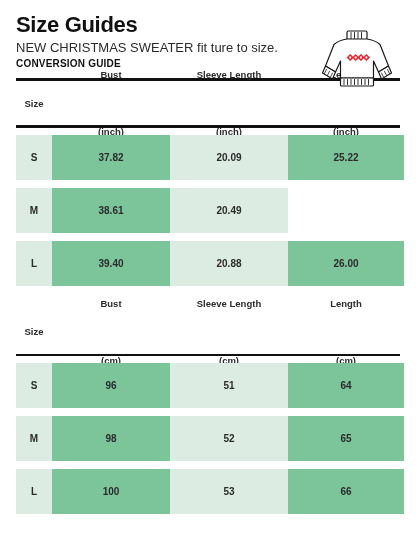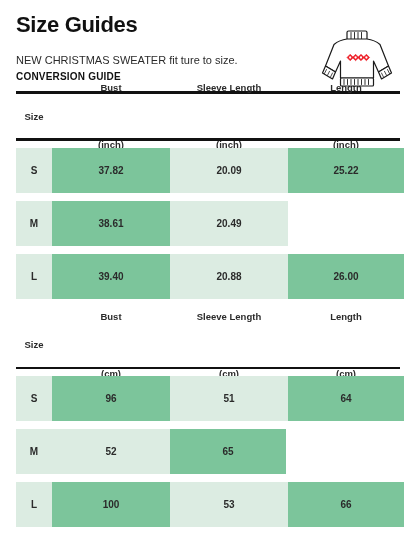--- a/index.html
+++ b/index.html
@@ -32,24 +32,24 @@
 
   .page-title {
     font-size: 22px;
     font-weight: bold;
     letter-spacing: -0.3px;
     line-height: 26px;
     color: #111111;
   }
 
   .subtitle {
-    font-size: 11px;
+    font-size: 13px;
     line-height: 15px;
     color: #2b2b2b;
-    margin-top: 15px;
+    margin-top: 2px;
   }
 
   .desc {
     font-size: 10.5px;
     line-height: 15px;
     color: #2e9e77;
     margin-top: 2px;
     max-width: 300px;
   }
 
@@ -248,20 +248,21 @@
         </div>
         <div class="rule-table"></div>
         <div class="trow">
           <div class="td c-size shade-light">S</div>
           <div class="td c-bust shade-dark">96</div>
           <div class="td c-sleeve shade-light">51</div>
           <div class="td c-length shade-dark">64</div>
         </div>
         <div class="trow">
           <div class="td c-size shade-light">M</div>
+          <div class="td c-bust shade-dark">98</div>
           <div class="td c-sleeve shade-light">52</div>
           <div class="td c-length shade-dark">65</div>
         </div>
         <div class="trow">
           <div class="td c-size shade-light">L</div>
           <div class="td c-bust shade-dark">100</div>
           <div class="td c-sleeve shade-light">53</div>
           <div class="td c-length shade-dark">66</div>
         </div>
       </div>

